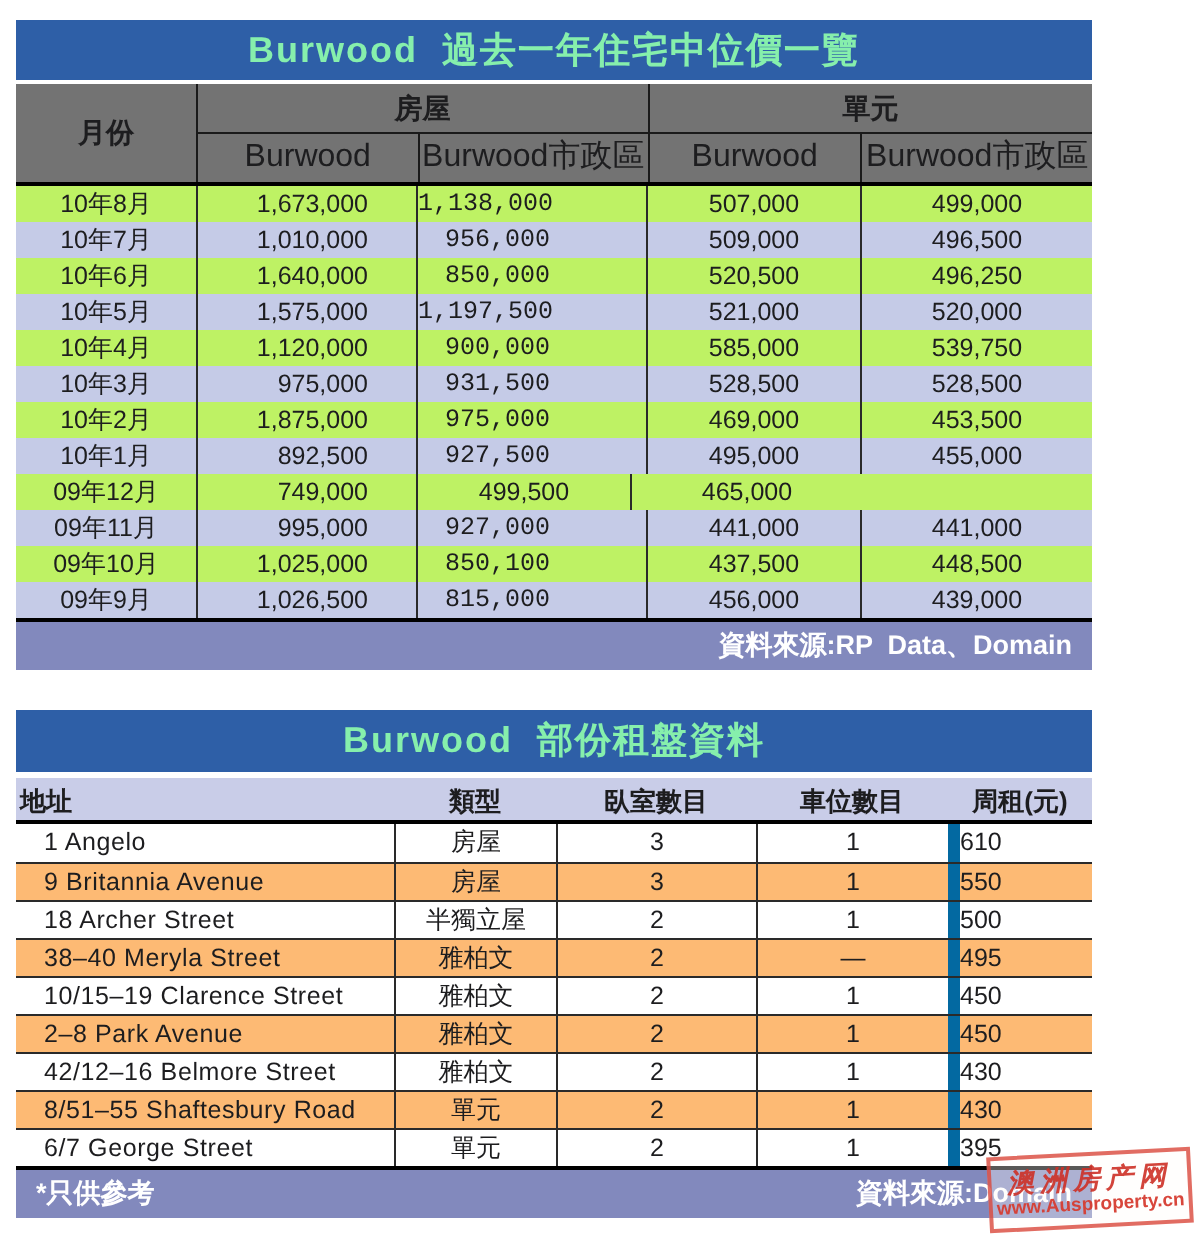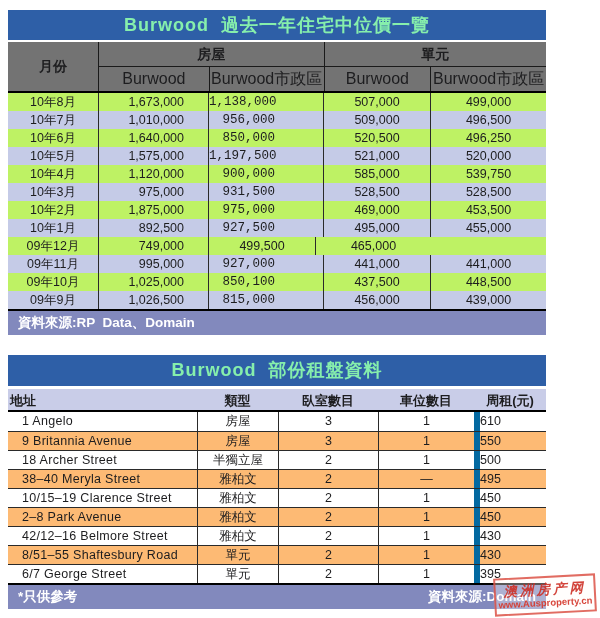--- a/index.html
+++ b/index.html
@@ -44,21 +44,21 @@
   .t1-row.alt { background: #c5cbe7; }
   .t1-row .c0 { width: 90px; text-align: center; }
   .t1-row .c1 { width: 110px; text-align: right; padding-right: 24px; border-left: 1px solid #2a2a2a; }
   .t1-row .c2 { width: 115px; text-align: right; padding-right: 48px; border-left: 1px solid #2a2a2a; font-family: Liberation Mono, monospace; }
   .t1-row .c3 { width: 107px; text-align: center; border-left: 1px solid #2a2a2a; }
   .t1-row .c4 { width: 116px; text-align: center; border-left: 1px solid #2a2a2a; }
 
   .srcbar {
     background: #8289bd; color: #ffffff; font-weight: bold; font-size: 13.5px;
     height: 24px; line-height: 24px; padding: 0 10px; white-space: pre;
-    display: flex; 
+    display: flex; justify-content: flex-end;
   }
   .srcbar.split { justify-content: space-between; }
 
   
   .t2-head { display: flex; background: #c9cde8; margin-top: 3px; height: 23px;
              line-height: 23px; font-weight: bold; font-size: 13px;
              border-bottom: 2px solid #000; }
   .t2-head .h0 { width: 189px; text-align: left; padding-left: 2px; }
   .t2-head .h1 { width: 81px;  text-align: center; }
   .t2-head .h2 { width: 100px; text-align: center; }

